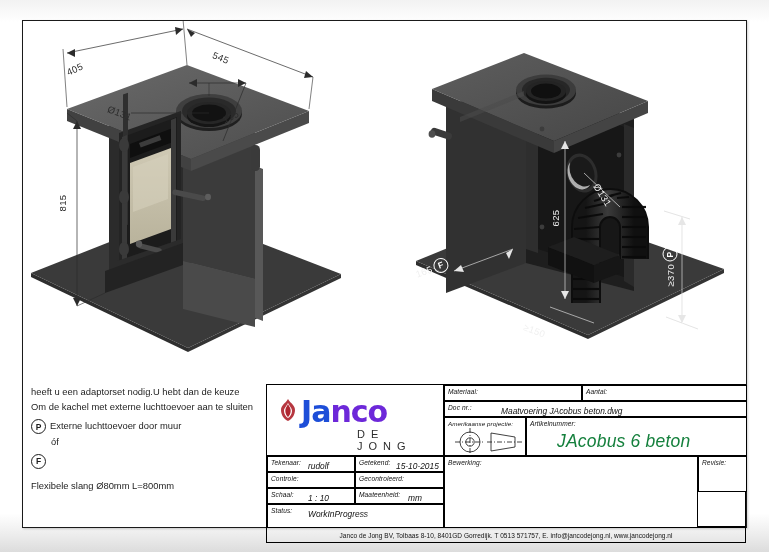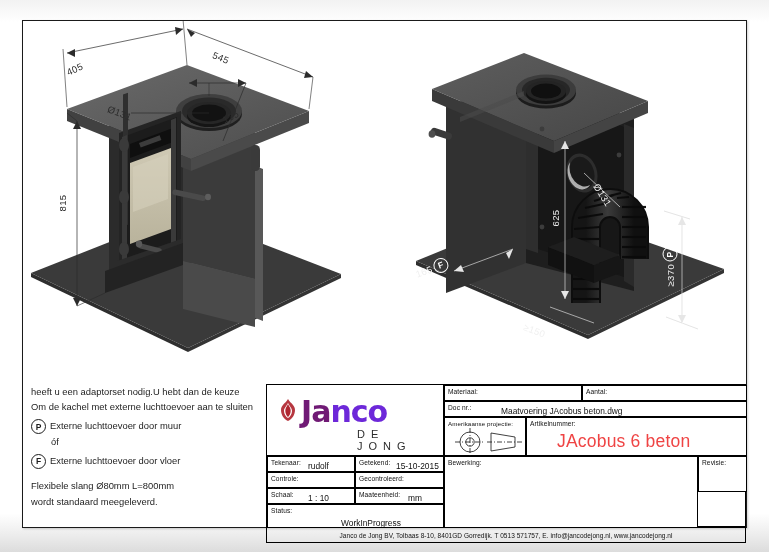--- a/index.html
+++ b/index.html
@@ -43,32 +43,32 @@
   #notes .opt .circ{flex:0 0 auto;margin-top:.5px;border-color:#1d1d1d;color:#1d1d1d;}
   #notes .of{margin:0 0 4px 20px;}
   #notes .gap{height:9px;}
 
   
   #titleblock{
     position:absolute;left:243px;top:363px;width:480px;height:143px;
     border:1.4px solid #000;box-sizing:border-box;background:#fff;
     font-size:7.2px;color:#111;
   }
-  #titleblock .cell{position:absolute;box-sizing:border-box;border:0.9px solid #000;background:#fff;}
+  #titleblock .cell{position:absolute;box-sizing:border-box;border:0.9px solid #000;background:#fff;font-style:italic;}
   #titleblock .lbl{position:absolute;left:3px;top:1.5px;font-size:6.6px;color:#111;letter-spacing:.1px;}
   #titleblock .val{position:absolute;font-size:8.4px;color:#111;}
 
   
   #logo{position:absolute;left:0;top:0;width:177px;height:71px;border-right:1.4px solid #000;border-bottom:0.9px solid #000;box-sizing:border-box;}
   #logoInner{position:absolute;left:10px;top:12px;width:160px;height:50px;}
   .logoMain{position:absolute;left:24px;top:0px;font-size:30px;font-weight:bold;letter-spacing:-1px;line-height:30px;font-family:"DejaVu Sans",sans-serif;}
   .logoSub{position:absolute;left:48px;top:31px;font-size:11px;letter-spacing:6px;color:#2d2d2d;font-weight:normal;padding-left:32px;}
   .flame{position:absolute;left:0px;top:1px;width:22px;height:24px;}
 
-  .bigtitle{position:absolute;font-size:17.5px;color:#ef4444;letter-spacing:.2px;font-family:"Liberation Sans",sans-serif;}
+  .bigtitle{position:absolute;font-size:17.5px;color:#15803d;letter-spacing:.2px;font-family:"Liberation Sans",sans-serif;}
   .a4{position:absolute;font-size:15px;color:#000;}
 
   
   #footer{
     position:absolute;left:0;bottom:0;width:480px;height:14px;
     border-top:1.4px solid #000;box-sizing:border-box;
     display:flex;align-items:center;justify-content:center;
     font-size:6.5px;color:#111;letter-spacing:.05px;
   }
   
@@ -339,38 +339,36 @@
     <p>heeft u een adaptorset nodig.U hebt dan de keuze</p>
     <p>Om de kachel met externe luchttoevoer aan te sluiten</p>
 
     <div class="opt">
       <span class="circ">P</span>
       <span>Externe luchttoevoer door muur</span>
     </div>
     <p class="of">óf</p>
     <div class="opt">
       <span class="circ">F</span>
-      <span>Externe luchttoevoer door vloer</span>
     </div>
 
     <div class="gap"></div>
     <p>Flexibele slang Ø80mm L=800mm</p>
-    <p>wordt standaard meegeleverd.</p>
   </div>
 
   <div id="titleblock">
 
     <div id="logo">
       <div id="logoInner">
         <svg class="flame" viewBox="0 0 22 24">
           <path d="M11 1 C8 6 4 7 4 12 C4 17 7 21 11 23 C15 21 18 17 18 12 C18 7 14 6 11 1 Z" fill="#b02630" opacity=".92"></path>
           <path d="M11 5 C9 9 7 10 7 13 C7 16 9 19 11 20 C13 19 15 16 15 13 C15 10 13 9 11 5 Z" fill="#ffffff"></path>
           <path d="M11 6 C9.6 9 8.3 10 8.3 12.8 C8.3 15.4 9.7 18 11 19 C12.3 18 13.7 15.4 13.7 12.8 C13.7 10 12.4 9 11 6 Z" fill="#b02630"></path>
         </svg>
-        <div class="logoMain"><span style="color:#701a75;">Ja</span><span style="color:#6d28d9;">nco</span></div>
+        <div class="logoMain"><span style="color:#1d4ed8;">Ja</span><span style="color:#6d28d9;">nco</span></div>
         <div class="logoSub">DE JONG</div>
       </div>
     </div>
 
     <div class="cell" style="left:177px;top:0;width:138px;height:16px;">
       <span class="lbl">Materiaal:</span>
       <span class="val" style="left:58px;top:4px;"></span>
     </div>
     <div class="cell" style="left:315px;top:0;width:165px;height:16px;">
       <span class="lbl">Aantal:</span>
@@ -423,21 +421,21 @@
       <span class="lbl">Schaal:</span>
       <span class="val" style="left:40px;top:3.5px;">1 : 10</span>
     </div>
     <div class="cell" style="left:88px;top:103px;width:89px;height:16px;">
       <span class="lbl">Maateenheid:</span>
       <span class="val" style="left:52px;top:3.5px;">mm</span>
     </div>
 
     <div class="cell" style="left:0;top:119px;width:177px;height:24px;">
       <span class="lbl">Status:</span>
-      <span class="val" style="left:40px;top:13px;margin-left:33px;">WorkInProgress</span>
+      <span class="val" style="left:40px;top:4px;">WorkInProgress</span>
     </div>
 
     <div class="cell" style="left:177px;top:71px;width:254px;height:72px;border-width:1.4px;">
       <span class="lbl">Bewerking:</span>
       <span class="val" style="left:6px;top:14px;"></span>
     </div>
 
     <div class="cell" style="left:431px;top:71px;width:49px;height:36px;">
       <span class="lbl">Revisie:</span>
       <span class="val" style="left:4px;top:14px;"></span>

